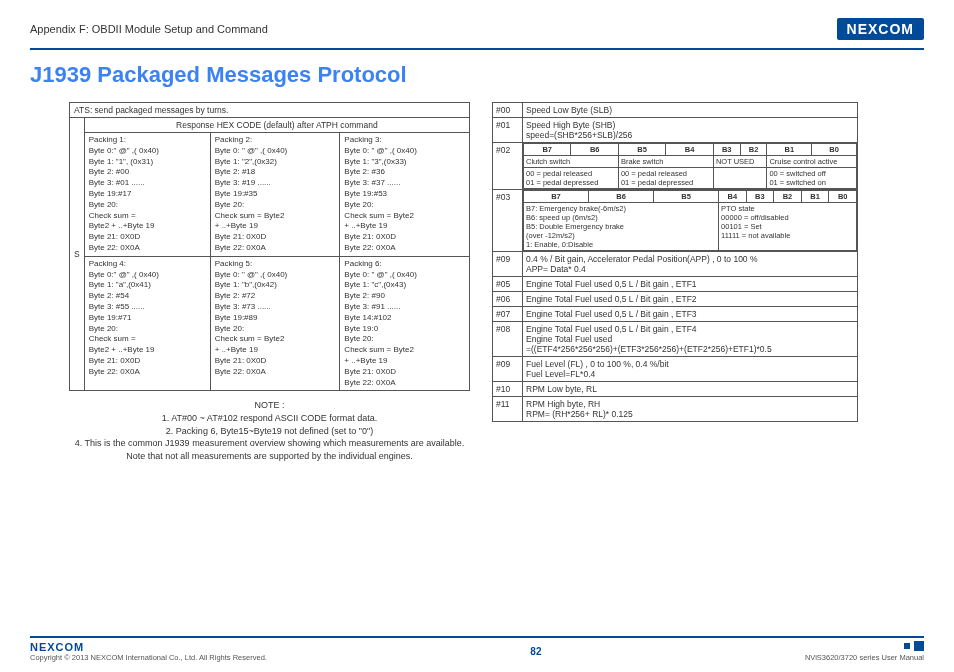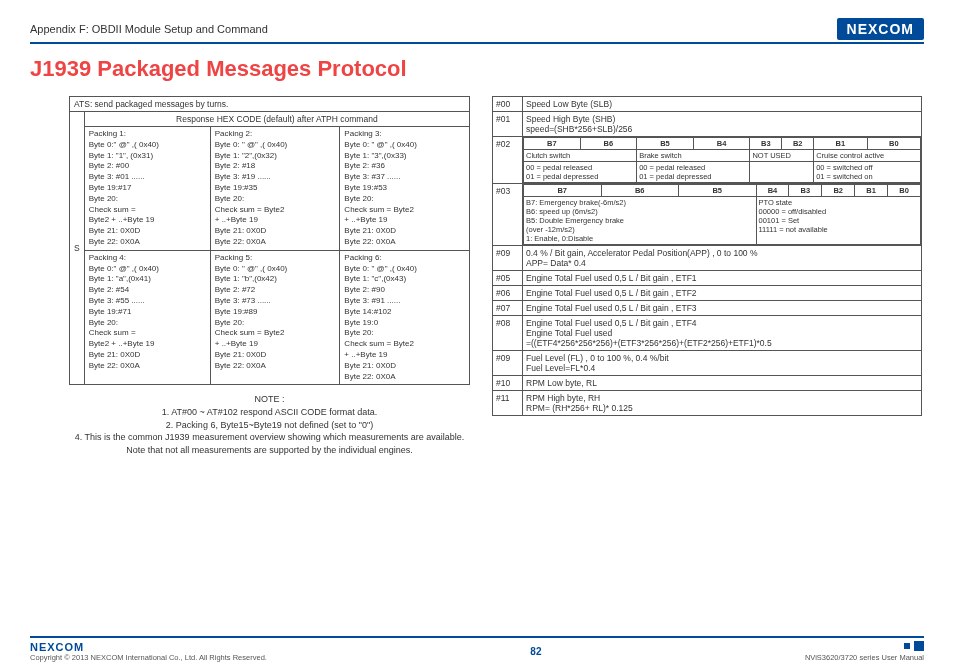--- a/index.html
+++ b/index.html
@@ -12,37 +12,37 @@
     width: 954px;
     height: 672px;
     position: relative;
     background: #fff;
   }
   .header {
     display: flex;
     justify-content: space-between;
     align-items: center;
     border-bottom: 2px solid #004a9a;
-    padding-bottom: 2px;
+    padding-bottom: 8px;
     margin-bottom: 12px;
   }
   .header-title { font-size: 11px; color: #333; }
   .logo {
     background: #004a9a;
     color: #fff;
     font-weight: bold;
     font-size: 14px;
     padding: 3px 10px;
     letter-spacing: 1px;
     border-radius: 2px;
   }
-  h1 { font-size: 22px; font-weight: bold; margin: 10px 0 14px 0; color:#ef4444;}
+  h1 { font-size: 22px; font-weight: bold; margin: 10px 0 14px 0; color:#3b82f6;}
   .columns { display: flex; gap: 22px; }
   .left-col { width: 440px; padding-left: 39px; }
-  .right-col { width: 430px; }
+  .right-col { width: 366px; }
   .outer-table {
     border: 1px solid #555;
     border-collapse: collapse;
     width: 100%;
     font-size: 8.5px;
   }
   .outer-table td { border: 1px solid #555; padding: 2px 4px; vertical-align: top; }
   .packing-grid td { font-size: 8px; line-height: 1.35; }
   .packing-cell { white-space: pre-line; }
   .note { font-size: 9px; margin-top: 8px; line-height: 1.4; text-align: center; }

